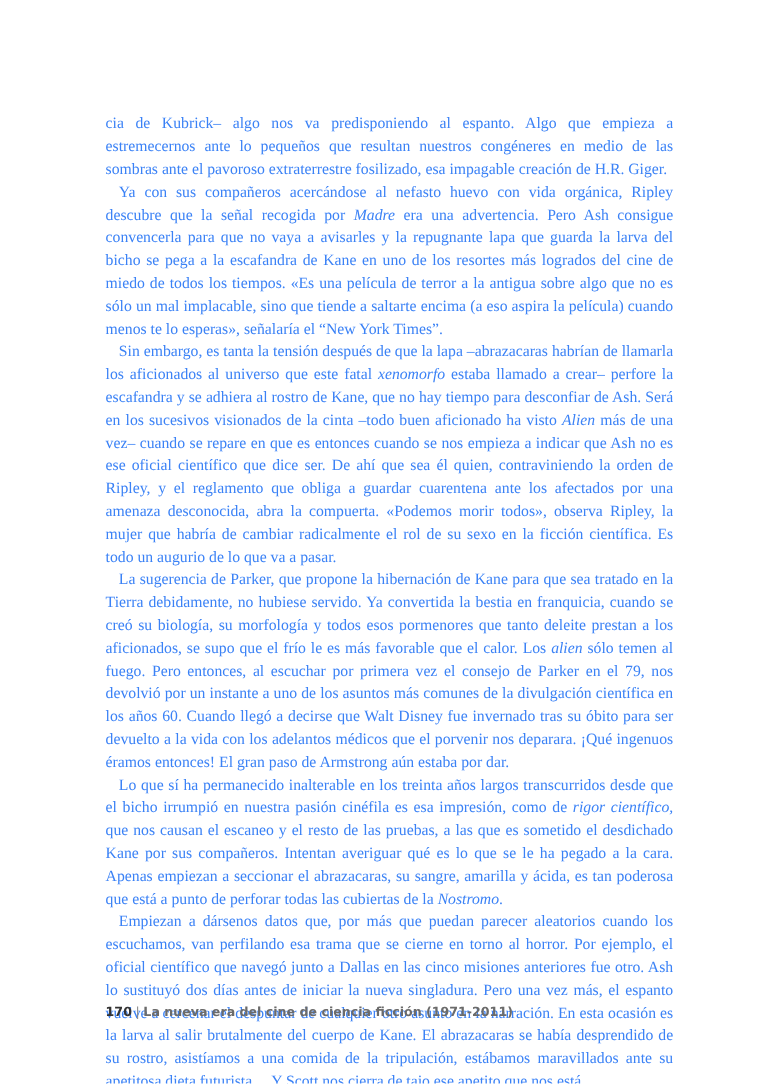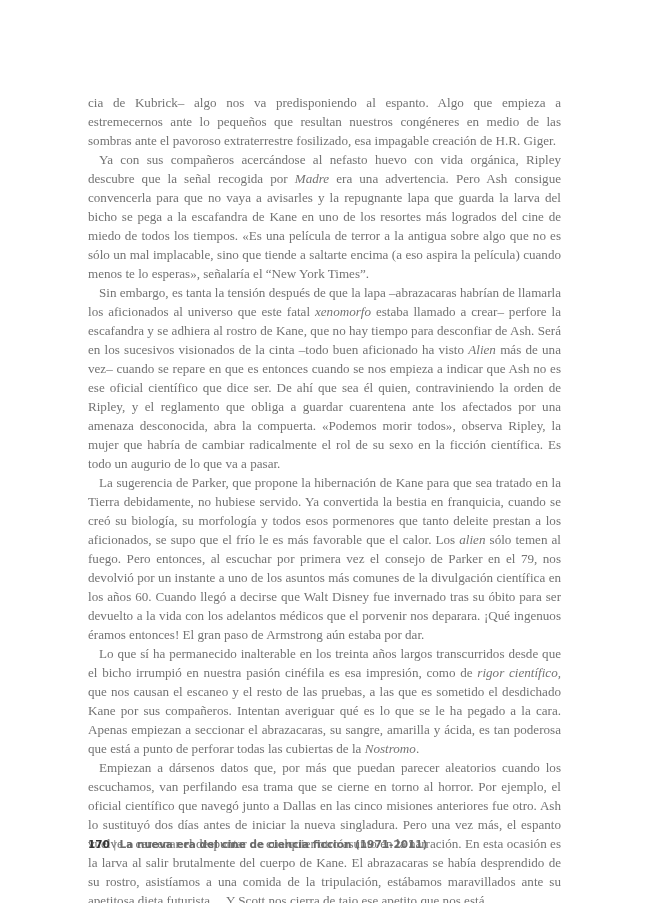--- a/index.html
+++ b/index.html
@@ -1,18 +1,18 @@
 <!DOCTYPE html>
 <html><head>
 <meta charset="utf-8">
 <style>
   html, body { margin:0; padding:0; background:#ffffff; }
   body { width:650px; height:903px; position:relative; overflow:hidden; }
   .page { position:absolute; left:88px; top:93px; width:473px; }
-  .para { font-family:"Liberation Serif", "DejaVu Serif", serif; font-size:13.1px; line-height:19px; color:#737373; text-align:justify; margin:0; hyphens:none; }
+  .para { font-family:"Liberation Serif", "DejaVu Serif", serif; font-size:13.1px; line-height:19px; color:#3b82f6; text-align:justify; margin:0; hyphens:none; }
   .para.indent { text-indent:11px; }
   .para i { font-style:italic; }
   .footer { position:absolute; left:88px; top:838px; font-family:"DejaVu Sans", sans-serif; font-size:10.5px; color:#555; white-space:nowrap; }
   .folio { font-weight:bold; color:#333; }
   .sep { color:#888; margin:0 3px; }
   .running-title { color:#6b6b6b; font-weight:bold;margin-top:27px; }
 </style>
 </head>
 <body>
 

